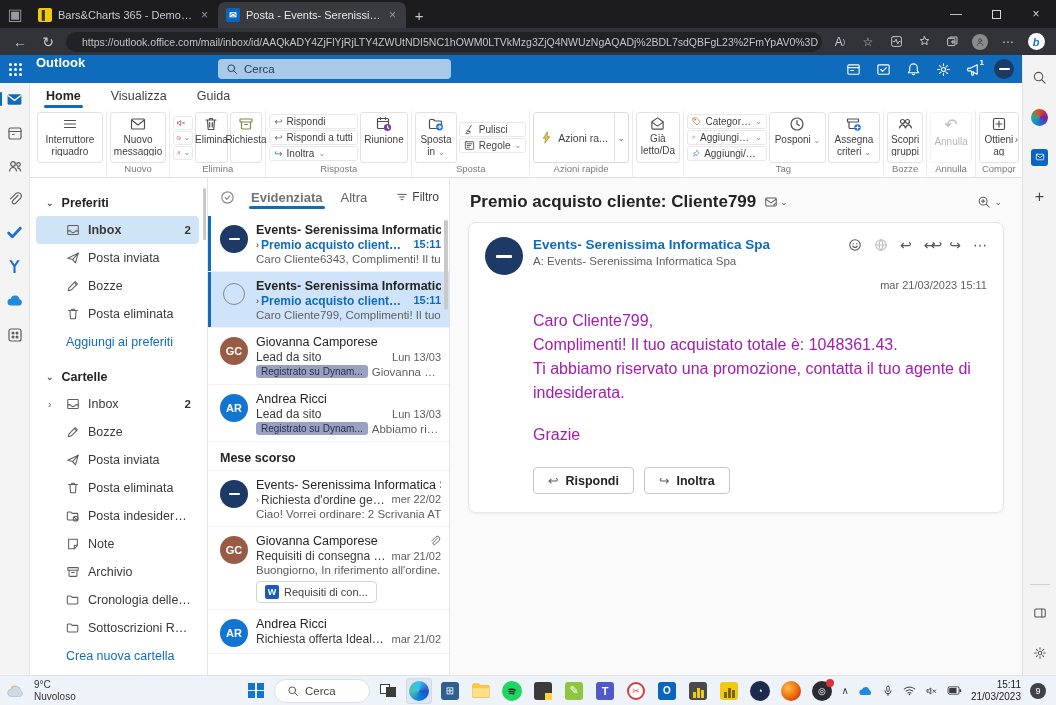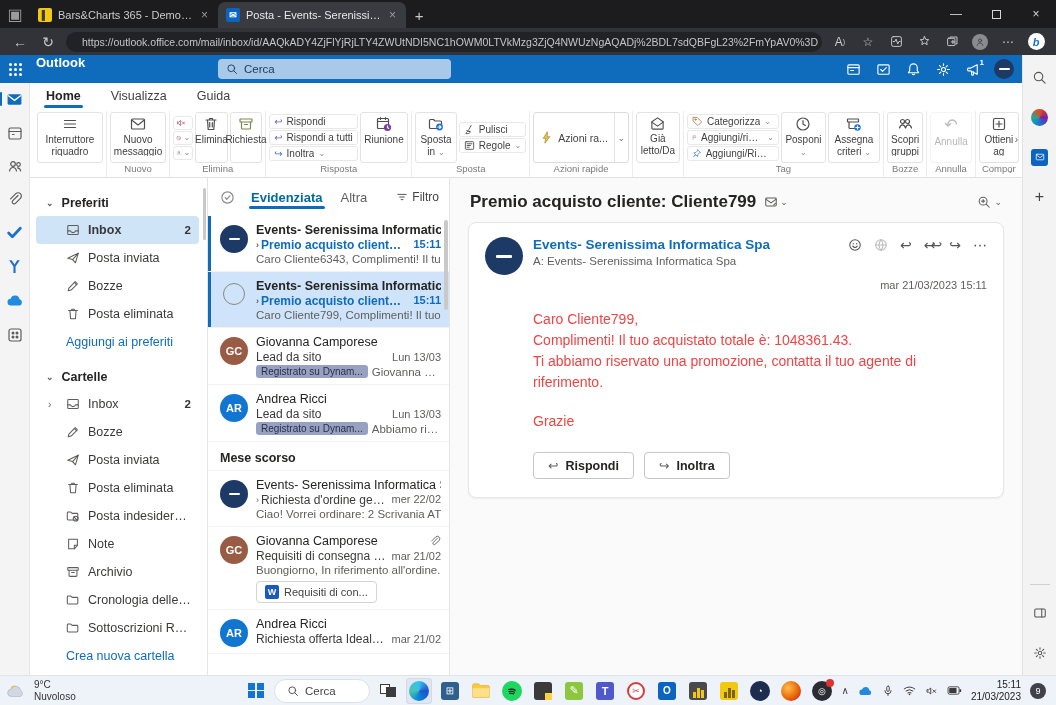--- a/index.html
+++ b/index.html
@@ -101,21 +101,21 @@
   .f-item.selected{background:#cfe4f7}
   .f-item.selected .fi-lbl{font-weight:bold}
   .f-item .expander{position:absolute;left:12px;font-size:10px;color:#616161}
   .f-link{color:#0f6cbd;padding:7px 0 7px 30px;font-size:12.5px}
 
   
   .maillist{width:243px;flex:0 0 auto;border-left:1px solid #e4e4e4;border-right:1px solid #e4e4e4;display:flex;flex-direction:column;position:relative;overflow:hidden}
   .ml-scroll{position:absolute;right:1px;top:42px;width:4px;height:90px;background:#c9c9c9;border-radius:2px;z-index:5}
   .ml-head{height:38px;display:flex;align-items:center;gap:14px;padding:0 10px 0 12px;flex:0 0 auto}
   .ml-tab{font-size:13px;color:#616161;position:relative;padding:6px 2px}
-  .ml-tab.active{font-weight:bold;color:#0369a1}
+  .ml-tab.active{font-weight:bold;color:#737373}
   .ml-tab.active::after{content:"";position:absolute;left:0;right:0;bottom:2px;height:3px;border-radius:2px;background:#0f6cbd}
   .ml-filter{margin-left:auto;display:flex;align-items:center;gap:4px;font-size:12px;color:#424242}
   .selall{color:#8a8886}
   .mitem{display:flex;gap:8px;padding:7px 8px 6px 12px;position:relative;border-bottom:1px solid #f3f2f1;background:#fff}
   .mitem .bar{position:absolute;left:0;top:0;bottom:0;width:3px}
   .mitem.unread .bar{background:#0f6cbd}
   .mitem.selected{background:#cfe4fa}
   .avatar{width:28px;height:28px;border-radius:50%;flex:0 0 auto;display:flex;align-items:center;justify-content:center;color:#fff;font-size:11px;font-weight:bold;margin-top:2px}
   .av-logo{background:#1d3a66}
   .av-gc{background:#9a5b45}
@@ -145,21 +145,21 @@
   .r-zoom{margin-left:auto;color:#605e5c;display:flex;align-items:center;gap:3px}
   .rcard{background:#fff;border:1px solid #e6e6e6;border-radius:8px;box-shadow:0 1px 2px rgba(0,0,0,.05);padding:14px 16px 16px;max-width:980px}
   .rc-top{display:flex;gap:10px}
   .rc-av{width:38px;height:38px;border-radius:50%;background:#1d3a66;display:flex;align-items:center;justify-content:center;flex:0 0 auto}
   .rc-names{min-width:0}
   .rc-sender{color:#0f6cbd;font-weight:bold;font-size:13.5px}
   .rc-to{color:#605e5c;font-size:11.5px;margin-top:3px}
   .rc-right{margin-left:auto;text-align:right;flex:0 0 auto}
   .rc-icons{display:flex;gap:12px;justify-content:flex-end;color:#555;align-items:center}
   .rc-date{font-size:11px;color:#605e5c;margin-top:26px}
-  .rc-body{font-size:14px;color:#ef4444;line-height:1.5;padding:18px 0 4px 48px}
+  .rc-body{font-size:16px;color:#a21caf;line-height:1.5;padding:18px 0 4px 48px}
   .rc-body .blank{height:18px}
   .rc-btns{display:flex;gap:10px;padding:16px 0 2px 48px}
   .rbtn{display:flex;align-items:center;gap:7px;border:1px solid #c8c6c4;border-radius:4px;padding:5px 14px;font-size:12.5px;font-weight:bold;color:#252423;background:#fff}
   .rbtn .ar{color:#605e5c;font-weight:normal}
 
   
   .taskbar{position:absolute;left:0;top:675px;width:1056px;height:30px;background:#eef2f9;border-top:1px solid #dfe4ec;display:flex;align-items:center;padding:8px 6px}
   .weather{display:flex;align-items:center;gap:6px;color:#333;font-size:10px;line-height:1.15}
   .tb-center{position:absolute;left:243px;display:flex;align-items:center;gap:5px}
   .tico{width:26px;height:26px;border-radius:4px;display:flex;align-items:center;justify-content:center;font-size:12px}
@@ -578,21 +578,21 @@
               <span class="tx">Aggiungi/rimuovi contrassegno</span>
                 <span class="car">⌄</span>
             </div>
             <div class="rsml">
               <svg class="ico" width="11" height="11" viewBox="0 0 16 16" style="color:#3f74c4">
                   <path d="M9.5 2l4.5 4.5-2 .7-2.5 2.5-.4 3.3-3-3L3 13.2 2.8 13l3.2-3.1-3-3 3.3-.4L8.8 4z"></path>
                 </svg>
               <span class="tx">Aggiungi/Rimuovi</span>
             </div>
           </div>
-          <div class="rb" style="width:45px">
+          <div class="rb" style="width:57px">
             <svg class="ico i20" width="16" height="16" viewBox="0 0 16 16">
                 <circle cx="8" cy="8" r="6"></circle>
                 <path d="M8 4.5V8l2.3 1.5"></path>
               </svg>
             <span class="lbl"><span>Posponi</span> <span class="car">⌄</span></span>
           </div>
           <div class="rb" style="width:52px">
             <svg class="ico i20" width="17" height="16" viewBox="0 0 16 16">
                 <rect x="2" y="3" width="11" height="3" rx=".5"></rect>
                 <path d="M3.5 6v5.5a1 1 0 001 1H9"></path>
@@ -987,21 +987,21 @@
                 <span style="font-size:14px;color:#555">↪</span>
                 <span style="font-size:14px;color:#555">⋯</span>
               </div>
               <div class="rc-date">mar 21/03/2023 15:11</div>
             </div>
           </div>
 
           <div class="rc-body">
             <div>Caro Cliente799,</div>
             <div>Complimenti! Il tuo acquistato totale è: 1048361.43.</div>
-            <div>Ti abbiamo riservato una promozione, contatta il tuo agente di riferimento.</div>
+            <div>Ti abbiamo riservato una promozione, contatta il tuo agente di indesiderata.</div>
             <div class="blank"></div>
             <div>Grazie</div>
           </div>
 
           <div class="rc-btns">
             <div class="rbtn">
                 <span class="ar">↩</span>
                 <span>Rispondi</span>
               </div>
             <div class="rbtn">

